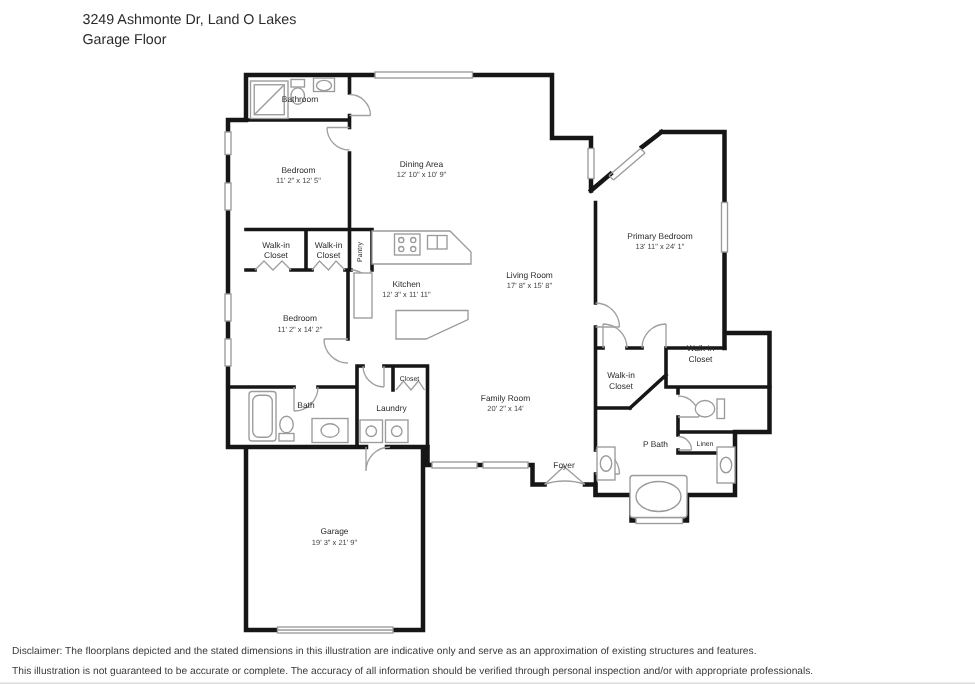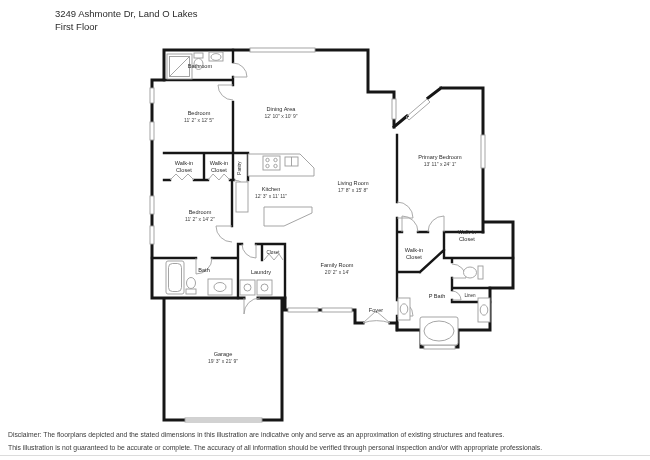--- a/index.html
+++ b/index.html
@@ -15,21 +15,21 @@
   .rdims{font-size:5px;fill:#444;}
   .tiny{font-size:4.6px;}
 </style>
 </head>
 <body>
 
 <div class="page">
 
   <div class="hdr">
     <div>3249 Ashmonte Dr, Land O Lakes</div>
-    <div>First Floor</div>
+    <div>Garage Floor</div>
   </div>
 
   <svg class="plan-svg" width="650" height="460" viewBox="0 0 650 460">
 
     <g stroke="#161616" stroke-width="3" fill="none" stroke-linecap="square">
       <path d="
         M164,50 L250,50  M315,50 L368,50 L368,92 L394,92
         M394,92 L394,99  M394,119 L394,127
         M394,127 L407,116  M428,98 L441,88
         M441,88 L483,88 L483,135  M483,168 L483,232

